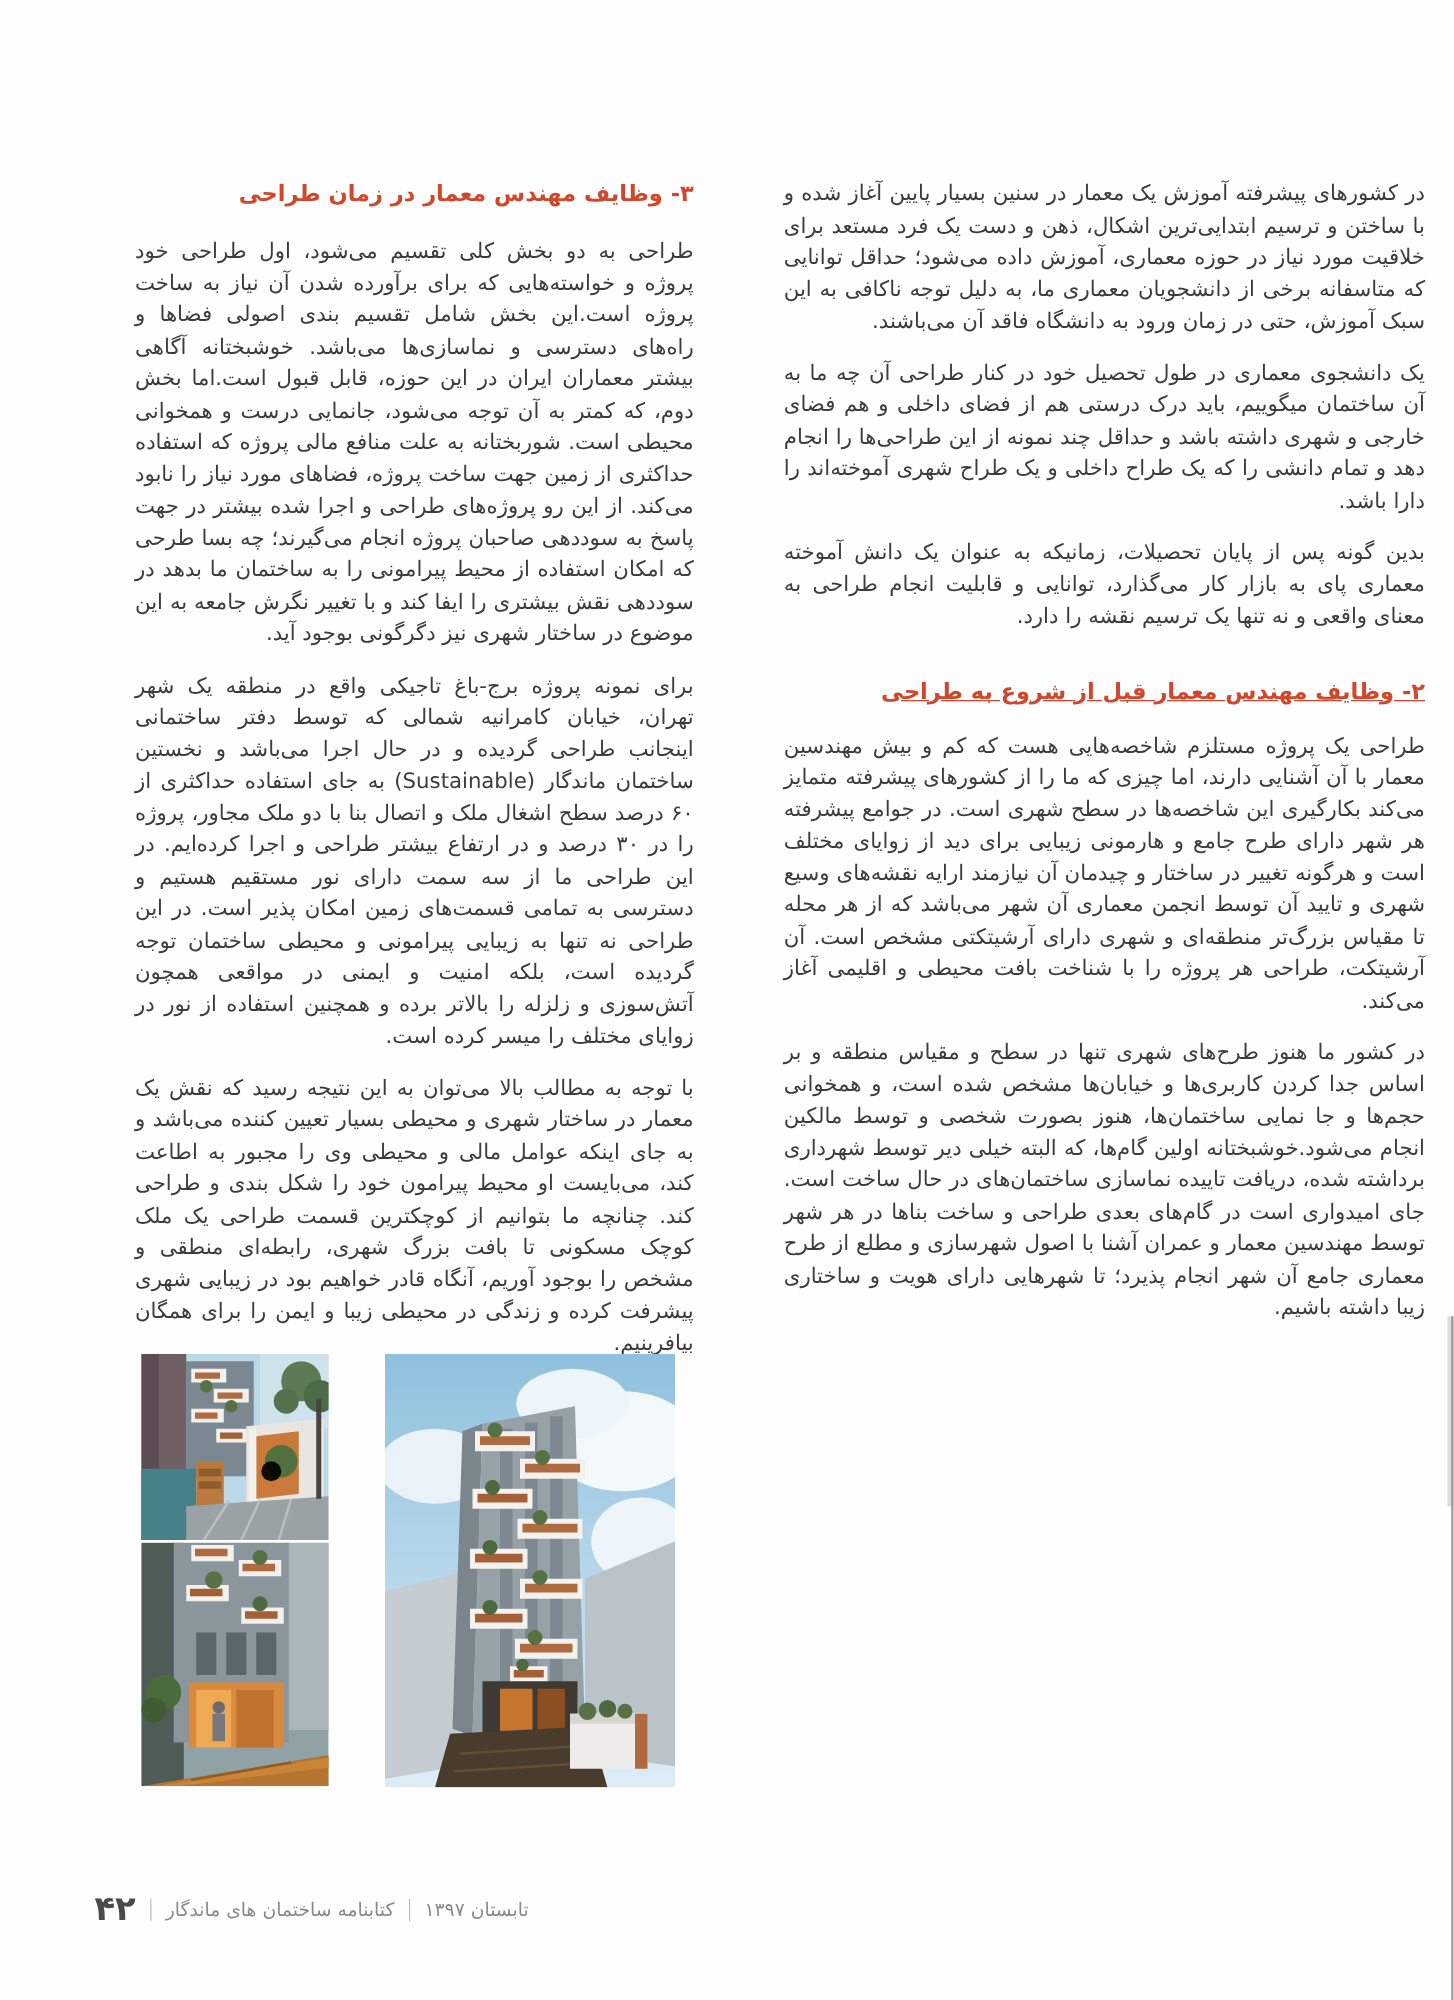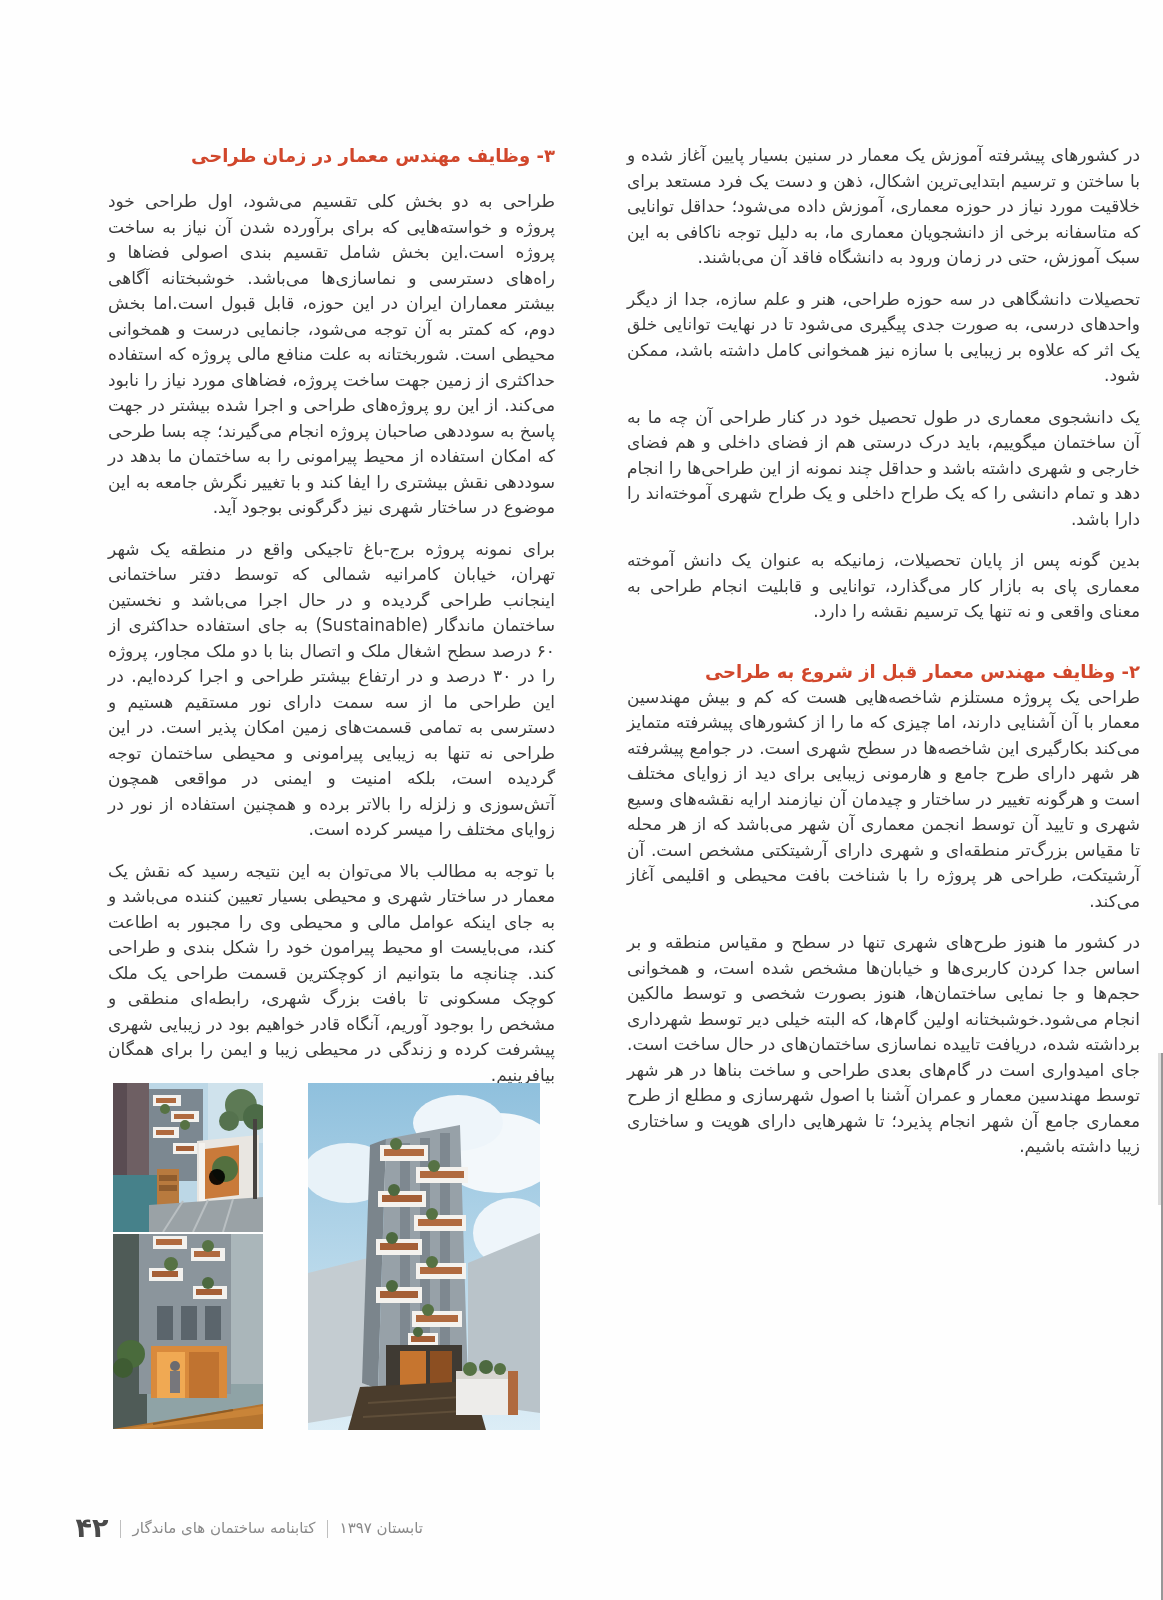--- a/index.html
+++ b/index.html
@@ -19,21 +19,21 @@
   .col-left{ left:108px; width:447px; }
   .sec-heading{
     font-size:18px;
     font-weight:bold;
     color:#d1472c;
     margin:0 0 20px 0;
     text-align:right;
     line-height:26px;
     white-space:nowrap;
   }
-  .sec-heading.second{ margin-top:34px; margin-bottom:0; }
+  .sec-heading.second{ margin-top:34px; margin-bottom:18px;text-decoration:underline; }
   .col p{
     font-size:17px;
     line-height:25.5px;
     color:#3c3c3c;
     text-align:justify;
     text-justify:inter-word;
     margin:0 0 16px 0;
   }
   .gap-lg{ margin-top:42px; }
   
@@ -74,21 +74,20 @@
     width:2px; height:547px; background:#979797;
   }
 </style>
 </head>
 <body>
 
 <div class="page">
 
   <div class="col col-right">
     <p>در کشورهای پیشرفته آموزش یک معمار در سنین بسیار پایین آغاز شده و با ساختن و ترسیم ابتدایی‌ترین اشکال، ذهن و دست یک فرد مستعد برای خلاقیت مورد نیاز در حوزه معماری، آموزش داده می‌شود؛ حداقل توانایی که متاسفانه برخی از دانشجویان معماری ما، به دلیل توجه ناکافی به این سبک آموزش، حتی در زمان ورود به دانشگاه فاقد آن می‌باشند.</p>
-    <p>تحصیلات دانشگاهی در سه حوزه طراحی، هنر و علم سازه، جدا از دیگر واحدهای درسی، به صورت جدی پیگیری می‌شود تا در نهایت توانایی خلق یک اثر که علاوه بر زیبایی با سازه نیز همخوانی کامل داشته باشد، ممکن شود.</p>
     <p>یک دانشجوی معماری در طول تحصیل خود در کنار طراحی آن چه ما به آن ساختمان میگوییم، باید درک درستی هم از فضای داخلی و هم فضای خارجی و شهری داشته باشد و حداقل چند نمونه از این طراحی‌ها را انجام دهد و تمام دانشی را که یک طراح داخلی و یک طراح شهری آموخته‌اند را دارا باشد.</p>
     <p>بدین گونه پس از پایان تحصیلات، زمانیکه به عنوان یک دانش آموخته معماری پای به بازار کار می‌گذارد، توانایی و قابلیت انجام طراحی به معنای واقعی و نه تنها یک ترسیم نقشه را دارد.</p>
     <h2 class="sec-heading second">۲- وظایف مهندس معمار قبل از شروع به طراحی</h2>
     <p>طراحی یک پروژه مستلزم شاخصه‌هایی هست که کم و بیش مهندسین معمار با آن آشنایی دارند، اما چیزی که ما را از کشورهای پیشرفته متمایز می‌کند بکارگیری این شاخصه‌ها در سطح شهری است. در جوامع پیشرفته هر شهر دارای طرح جامع و هارمونی زیبایی برای دید از زوایای مختلف است و هرگونه تغییر در ساختار و چیدمان آن نیازمند ارایه نقشه‌های وسیع شهری و تایید آن توسط انجمن معماری آن شهر می‌باشد که از هر محله تا مقیاس بزرگ‌تر منطقه‌ای و شهری دارای آرشیتکتی مشخص است. آن آرشیتکت، طراحی هر پروژه را با شناخت بافت محیطی و اقلیمی آغاز می‌کند.</p>
     <p>در کشور ما هنوز طرح‌های شهری تنها در سطح و مقیاس منطقه و بر اساس جدا کردن کاربری‌ها و خیابان‌ها مشخص شده است، و همخوانی حجم‌ها و جا نمایی ساختمان‌ها، هنوز بصورت شخصی و توسط مالکین انجام می‌شود.خوشبختانه اولین گام‌ها، که البته خیلی دیر توسط شهرداری برداشته شده، دریافت تاییده نماسازی ساختمان‌های در حال ساخت است. جای امیدواری است در گام‌های بعدی طراحی و ساخت بناها در هر شهر توسط مهندسین معمار و عمران آشنا با اصول شهرسازی و مطلع از طرح معماری جامع آن شهر انجام پذیرد؛ تا شهرهایی دارای هویت و ساختاری زیبا داشته باشیم.</p>
   </div>
 
   <div class="col col-left">
     <h2 class="sec-heading">۳- وظایف مهندس معمار در زمان طراحی</h2>
     <p>طراحی به دو بخش کلی تقسیم می‌شود، اول طراحی خود پروژه و خواسته‌هایی که برای برآورده شدن آن نیاز به ساخت پروژه است.این بخش شامل تقسیم بندی اصولی فضاها و راه‌های دسترسی و نماسازی‌ها می‌باشد. خوشبختانه آگاهی بیشتر معماران ایران در این حوزه، قابل قبول است.اما بخش دوم، که کمتر به آن توجه می‌شود، جانمایی درست و همخوانی محیطی است. شوربختانه به علت منافع مالی پروژه که استفاده حداکثری از زمین جهت ساخت پروژه، فضاهای مورد نیاز را نابود می‌کند. از این رو پروژه‌های طراحی و اجرا شده بیشتر در جهت پاسخ به سوددهی صاحبان پروژه انجام می‌گیرند؛ چه بسا طرحی که امکان استفاده از محیط پیرامونی را به ساختمان ما بدهد در سوددهی نقش بیشتری را ایفا کند و با تغییر نگرش جامعه به این موضوع در ساختار شهری نیز دگرگونی بوجود آید.</p>

